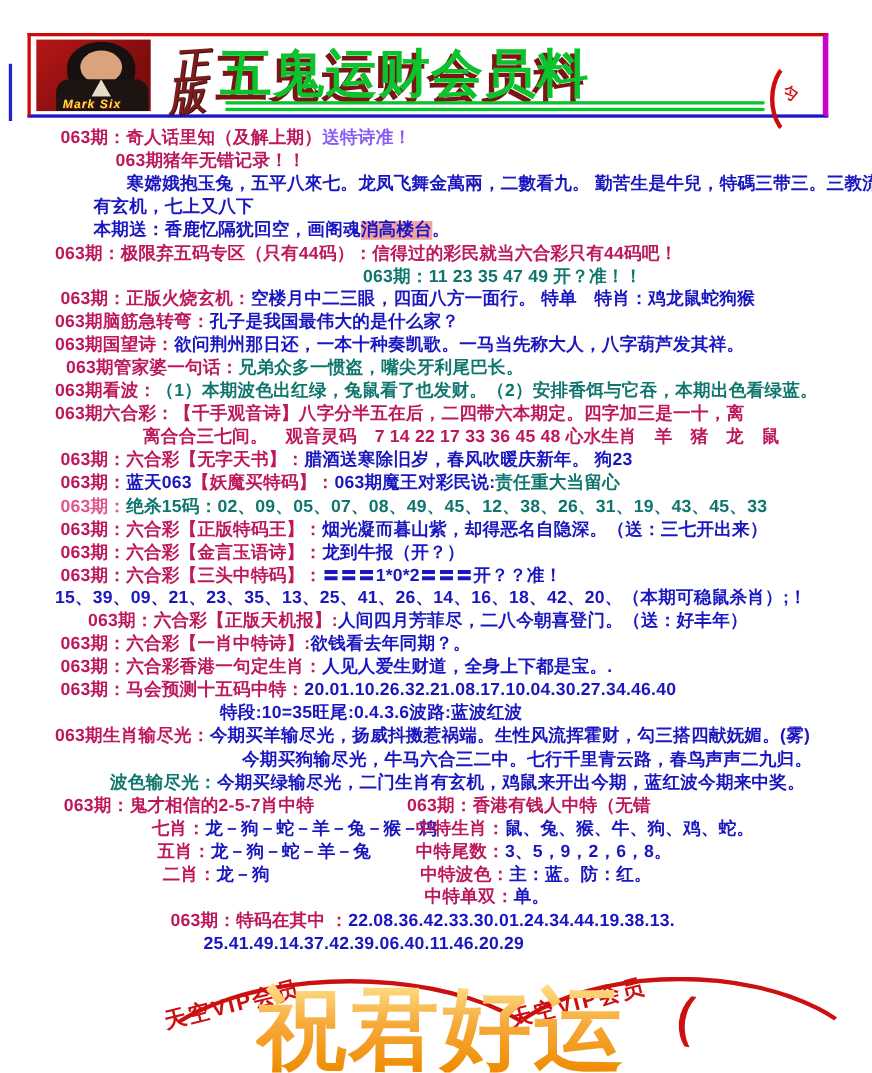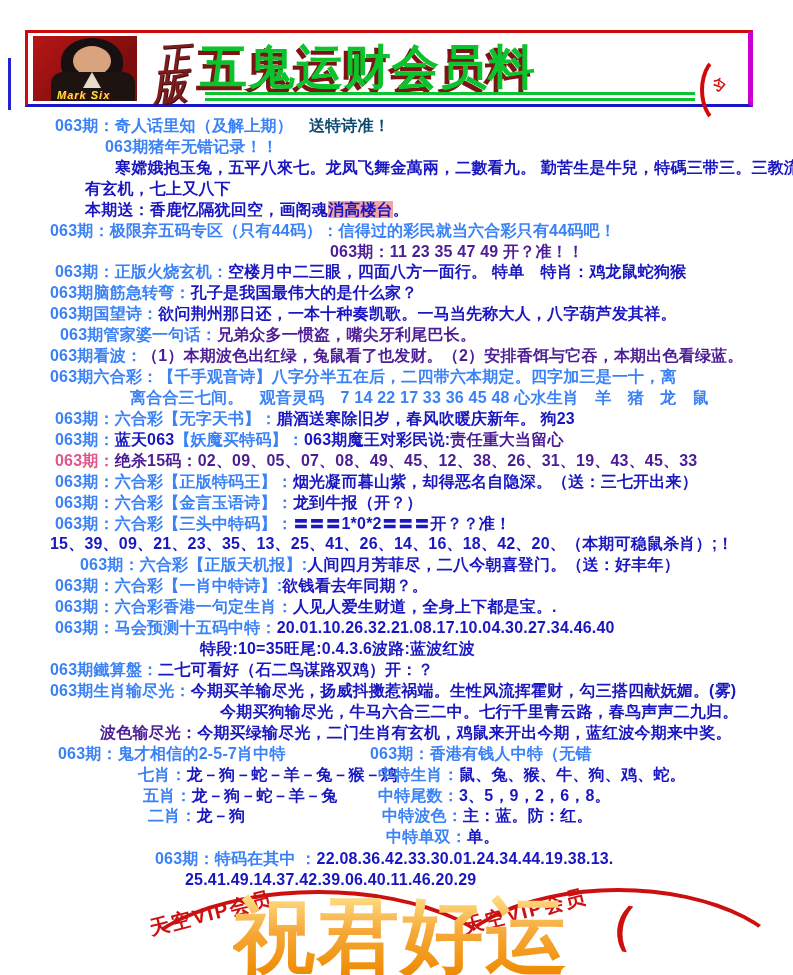--- a/index.html
+++ b/index.html
@@ -38,24 +38,24 @@
   #title-underline-1 { top:92px; }
   #title-underline-2 { top:98px; }
   #header-side-arc {
     position:absolute; left:700px; top:54px; width:40px; height:64px;
     border:4px solid transparent; border-left-color:#cf0a0a; border-radius:50%;
   }
   #header-side-mark { position:absolute; left:712px; top:76px; color:#cf0a0a; font-size:13px; transform:rotate(35deg); }
   
   #content { position:absolute; left:0; top:116px; width:793px; }
   .line { white-space:nowrap; line-height:20.93px; height:20.93px; font-size:16px; letter-spacing:0.2px; }
-  .c-k { color:#3b82f6; }
-  .c-g { color:#0c4a6e;margin-left:16px; }
+  .c-k { color:#be185d; }
+  .c-g { color:#8b5cf6; }
   .c-b { color:#1a17c0; }
-  .c-r { color:#4c1d95; }
+  .c-r { color:#0f766e; }
   .c-p { color:#e0568c; }
   .c-hl { color:#1a17c0; background:#f2a3a3; }
   #twocol { position:relative; height:105px; }
   #col-left { position:absolute; left:58px; top:0; }
   #col-right { position:absolute; left:370px; top:0; }
   
   .stamp-arc {
     position:absolute; border:4px solid transparent; border-top-color:#cc1010; border-radius:50%;
   }
   #stamp-arc-left { left:122px; top:890px; width:385px; height:180px; }
@@ -113,21 +113,20 @@
       <div class="line" style="margin-left: 55px;"><span class="c-p">063期：</span><span class="c-r">绝杀15码：</span><span class="c-r">02、09、05、07、08、49、45、12、38、26、31、19、43、45、33</span></div>
       <div class="line" style="margin-left: 55px;"><span class="c-k">063期：六合彩【正版特码王】：</span><span class="c-b">烟光凝而暮山紫，却得恶名自隐深。（送：三七开出来）</span></div>
       <div class="line" style="margin-left: 55px;"><span class="c-k">063期：六合彩【金言玉语诗】：</span><span class="c-b">龙到牛报（开？）</span></div>
       <div class="line" style="margin-left: 55px;"><span class="c-k">063期：六合彩【三头中特码】：</span><span class="c-b">〓〓〓1*0*2〓〓〓开？？准！</span></div>
       <div class="line" style="margin-left: 50px;"><span class="c-b">15、39、09、21、23、35、13、25、41、26、14、16、18、42、20、（本期可稳鼠杀肖）;！</span></div>
       <div class="line" style="margin-left: 80px;"><span class="c-k">063期：六合彩【正版天机报】:</span><span class="c-b">人间四月芳菲尽，二八今朝喜登门。（送：好丰年）</span></div>
       <div class="line" style="margin-left: 55px;"><span class="c-k">063期：六合彩【一肖中特诗】:</span><span class="c-b">欲钱看去年同期？。</span></div>
       <div class="line" style="margin-left: 55px;"><span class="c-k">063期：六合彩香港一句定生肖：</span><span class="c-b">人见人爱生财道，全身上下都是宝。.</span></div>
       <div class="line" style="margin-left: 55px;"><span class="c-k">063期：马会预测十五码中特：</span><span class="c-b">20.01.10.26.32.21.08.17.10.04.30.27.34.46.40</span></div>
       <div class="line" style="margin-left: 200px;"><span class="c-b">特段:10=35旺尾:0.4.3.6波路:蓝波红波</span></div>
-      <div class="line" style="margin-left: 50px;"><span class="c-k">063期鐵算盤：</span><span class="c-b">二七可看好（石二鸟谋路双鸡）开：？</span></div>
       <div class="line" style="margin-left: 50px;"><span class="c-k">063期生肖输尽光：</span><span class="c-b">今期买羊输尽光，扬威抖擞惹祸端。生性风流挥霍财，勾三搭四献妩媚。(雾)</span></div>
       <div class="line" style="margin-left: 220px;"><span class="c-b">今期买狗输尽光，牛马六合三二中。七行千里青云路，春鸟声声二九归。</span></div>
       <div class="line" style="margin-left: 100px;"><span class="c-r">波色输尽光：</span><span class="c-b">今期买绿输尽光，二门生肖有玄机，鸡鼠来开出今期，蓝红波今期来中奖。</span></div>
     </div>
   <div id="twocol">
     <div id="col-left">
         <div class="line"><span class="c-k">063期：鬼才相信的2-5-7肖中特</span></div>
         <div class="line" style="margin-left: 80px; text-align: center;"><span class="c-k">七肖：</span><span class="c-b">龙－狗－蛇－羊－兔－猴－鸡</span></div>
         <div class="line" style="margin-left: 85px;"><span class="c-k">五肖：</span><span class="c-b">龙－狗－蛇－羊－兔</span></div>
         <div class="line" style="margin-left: 90px;"><span class="c-k">二肖：</span><span class="c-b">龙－狗</span></div>

